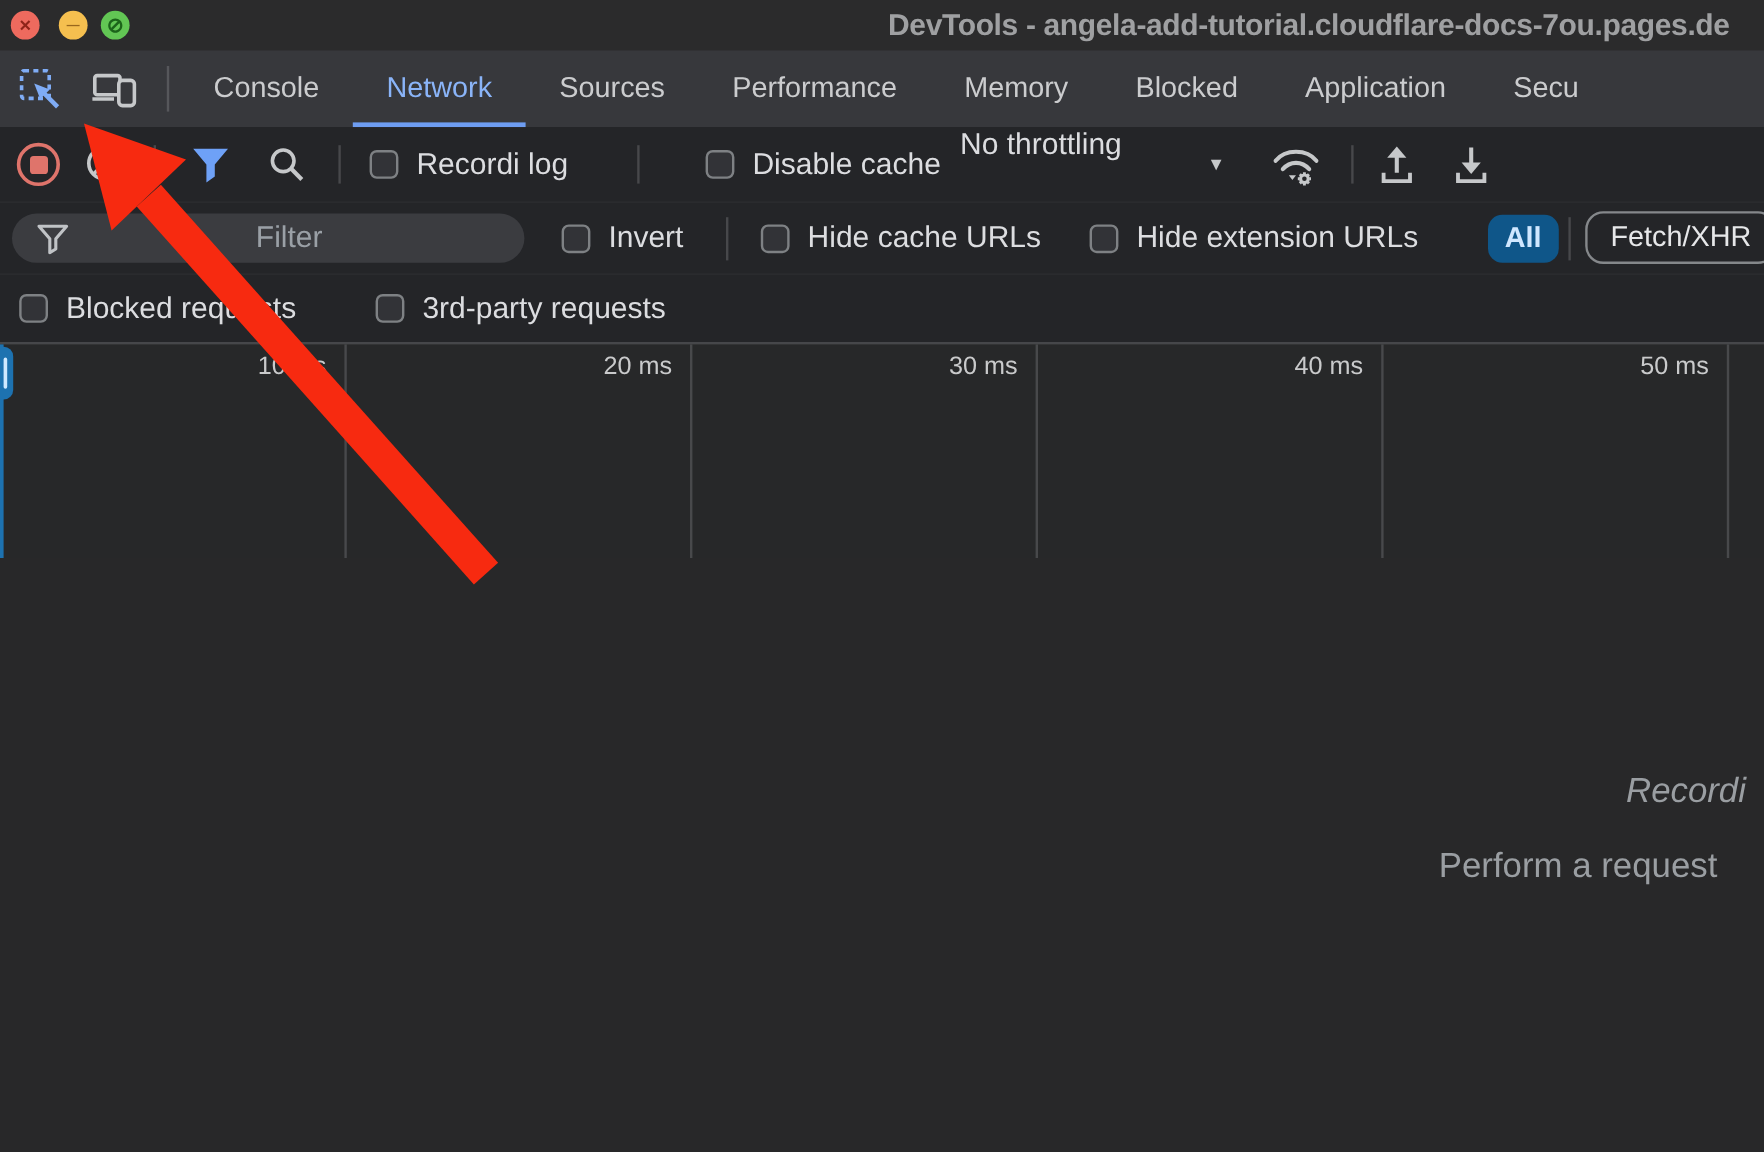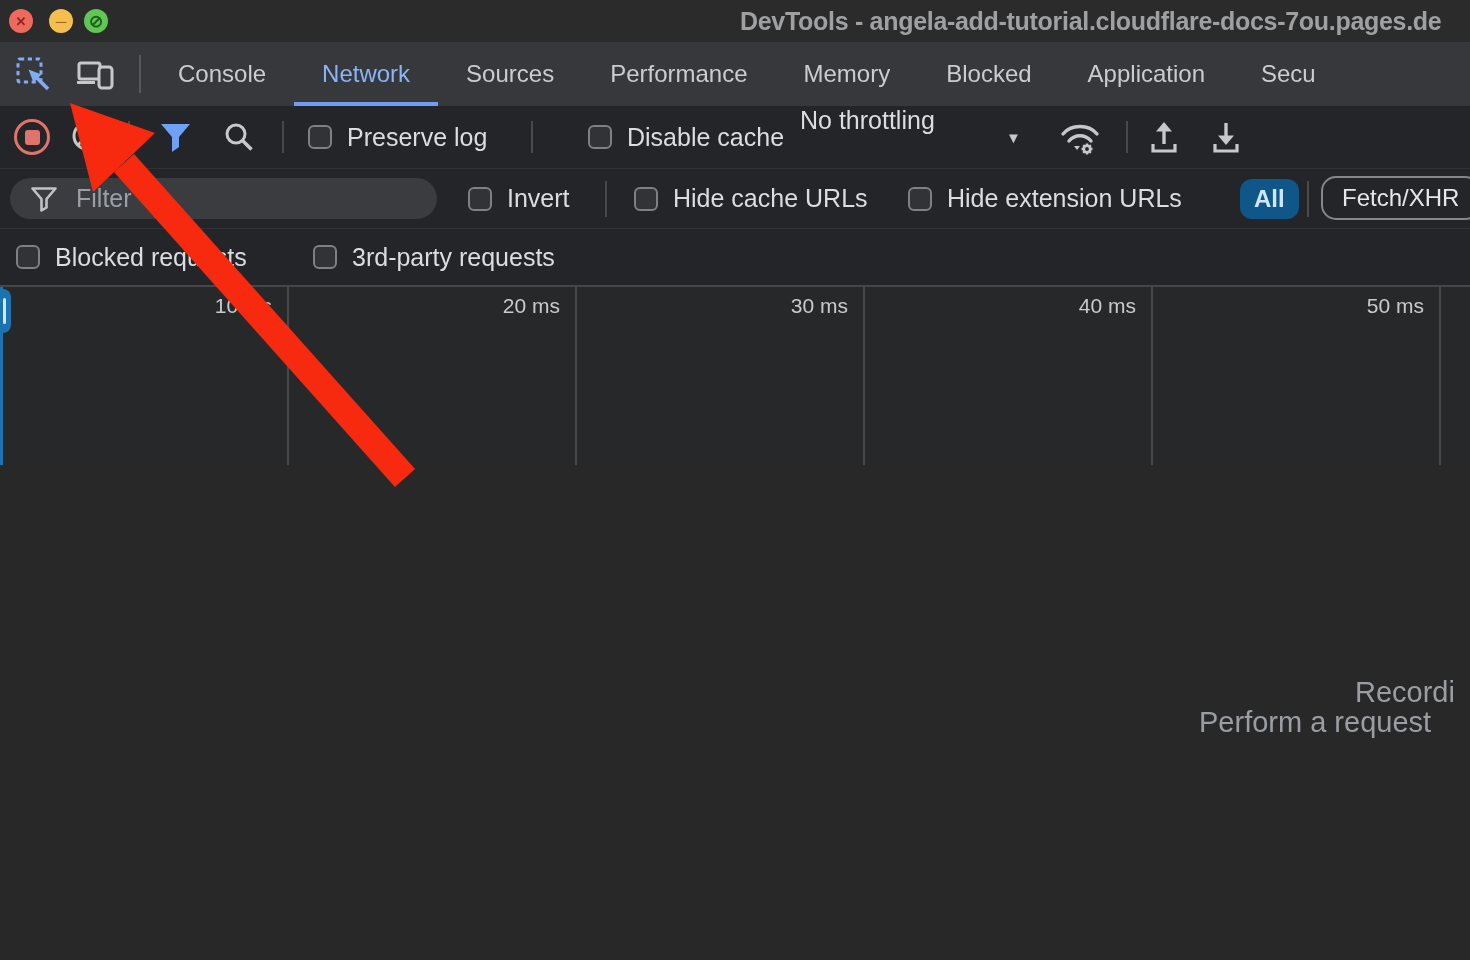--- a/index.html
+++ b/index.html
@@ -43,41 +43,41 @@
       box-sizing:border-box;flex:0 0 auto;}
   .cb-label{font-size:25px;color:#dcdde0;white-space:nowrap;}
   .throttle{position:absolute;left:800px;top:0;height:62px;display:flex;
     font-size:25px;color:#dcdde0;}
   .caret{position:absolute;left:1006px;top:0;height:62px;display:flex;align-items:center;
     font-size:15px;color:#c6c8ca;}
   
   .filter-pill{position:absolute;left:10px;top:9px;width:427px;height:41px;border-radius:21px;
     background:#3b3c40;display:flex;align-items:center;padding:0 0 0 20px;box-sizing:border-box;gap:16px;}
   .filter-input{background:transparent;border:none;outline:none;font-family:"Liberation Sans",sans-serif;
-    font-size:25px;color:#dcdde0;width:330px;}
+    font-size:25px;color:#dcdde0;width:330px;text-align:center;}
   .filter-input::placeholder{color:#9aa0a6;opacity:1;}
   .chip-all{position:absolute;left:1240px;top:10px;height:40px;padding:0 14px;border-radius:12px;
     background:#0f5689;color:#cfe7ff;font-size:24px;font-weight:bold;display:flex;align-items:center;}
   .chip-fetch{position:absolute;left:1321px;top:7px;height:44px;padding:0 19px;border-radius:15px;
     border:2px solid #85888b;color:#e6e7e9;font-size:24px;display:flex;align-items:center;
     box-sizing:border-box;white-space:nowrap;}
   
   .overview{position:absolute;left:0;top:285px;width:100%;height:178px;background:#272829;
     border-top:2px solid #46474a;border-bottom:2px solid #56575a;box-sizing:content-box;}
   .ov-div{position:absolute;top:0;width:2px;height:100%;background:#48494b;}
   .ov-label{position:absolute;top:7px;font-size:21px;color:#c9cacb;white-space:nowrap;}
   .ov-line{position:absolute;left:0;top:0;width:3px;height:100%;background:#1d72b0;}
   .ov-handle{position:absolute;left:0;top:2px;width:11px;height:44px;background:#1d72b0;
     border-radius:0 8px 8px 0;}
   .ov-handle::after{content:"";position:absolute;left:3px;top:9px;width:3px;height:26px;
     background:#cfe9ff;border-radius:2px;}
   
   .panel{position:absolute;left:0;top:465px;width:100%;height:495px;background:#282829;}
   .empty-line{position:absolute;font-size:29px;color:#9a9ea2;white-space:nowrap;}
-  .empty-1{left:1355px;top:676px;}
+  .empty-1{left:1355px;top:643px;font-style:italic;}
   .empty-2{left:1199px;top:706px;}
   
   .arrow-svg{position:absolute;left:0;top:0;z-index:50;pointer-events:none;}
   
   .ic-gray{stroke:#c6c8ca;}
   .ic-gray-fill{fill:#c6c8ca;}
   .ic-blue{stroke:#7facf5;}
   .ic-blue-fill{fill:#7facf5;}
 </style>
 </head>
@@ -139,21 +139,21 @@
     <div style="position:absolute;left:222px;top:14px;">
       <svg width="34" height="34" viewBox="0 0 34 34">
         <circle cx="14" cy="14" r="9" fill="none" class="ic-gray" stroke-width="3"></circle>
         <path d="M20.5 20.5 L29.5 29.5" class="ic-gray" stroke-width="3.5" fill="none"></path>
       </svg>
     </div>
     <div class="v-div" style="left:282px;top:15px;height:32px;"></div>
 
     <div class="check" style="left:308px;">
       <span class="cb"></span>
-      <span class="cb-label">Preserve log</span>
+      <span class="cb-label">Recordi log</span>
     </div>
     <div class="v-div" style="left:531px;top:15px;height:32px;"></div>
     <div class="check" style="left:588px;">
       <span class="cb"></span>
       <span class="cb-label">Disable cache</span>
     </div>
 
     <div class="throttle">
       <span>No throttling</span>
     </div>

